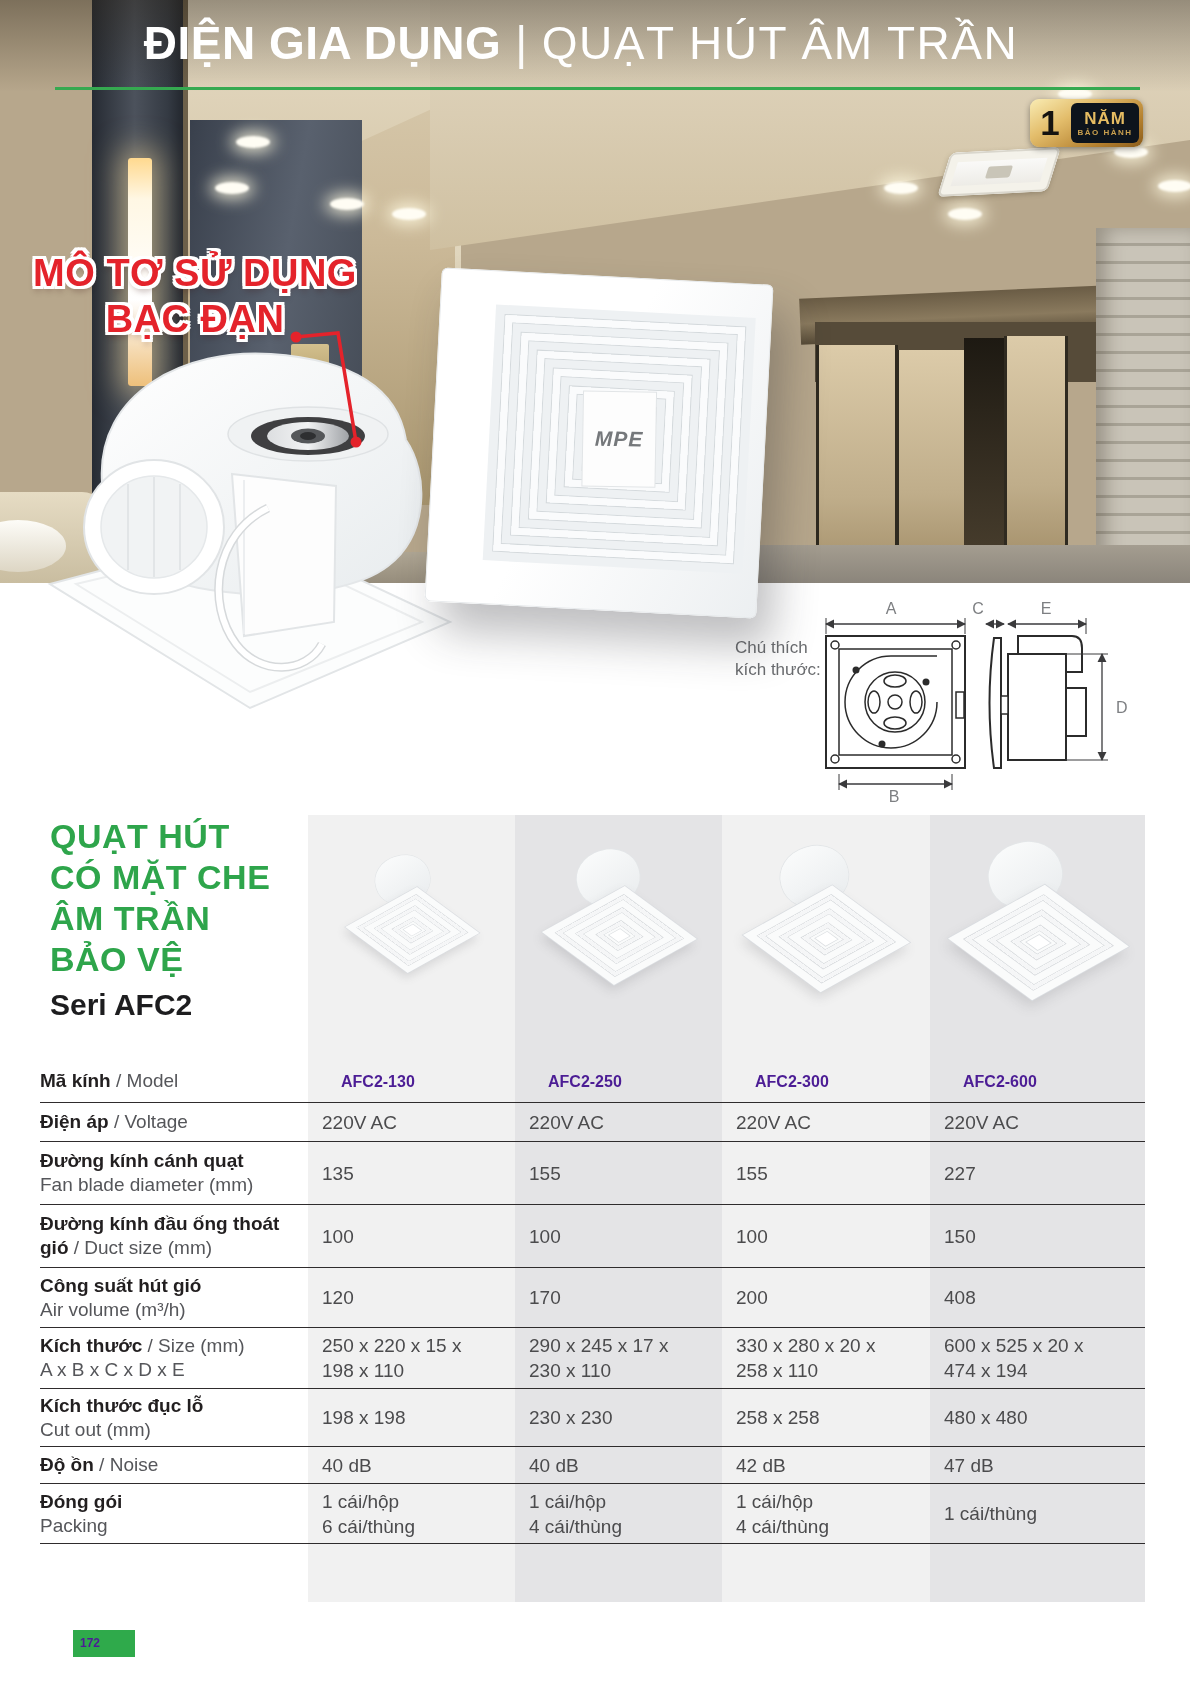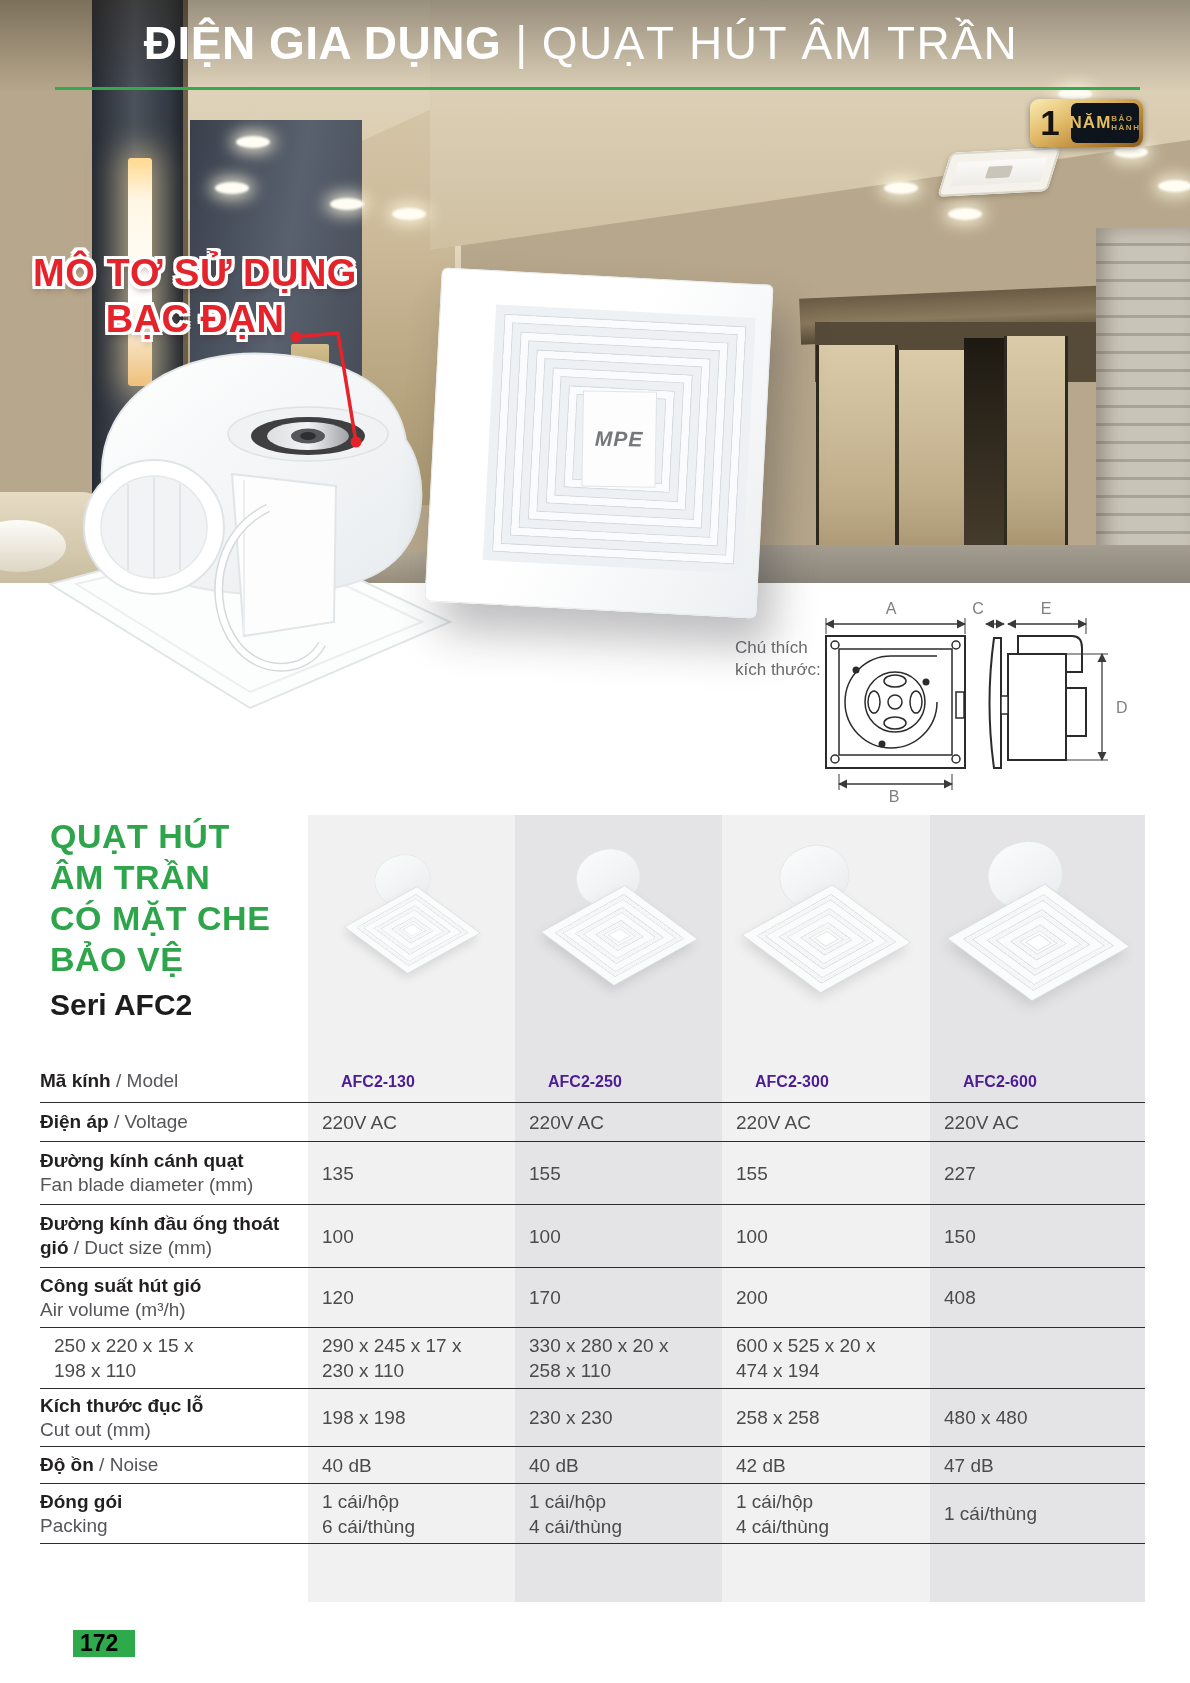--- a/index.html
+++ b/index.html
@@ -67,21 +67,21 @@
   .header-bar .sep{font-weight:200;margin:0 14px;opacity:.95;}
   .header-bar .ttl{font-weight:300;letter-spacing:1.5px;}
   .green-line{position:absolute;left:55px;top:87px;width:1085px;height:3px;background:#35a950;z-index:7;}
 
   
   .badge{position:absolute;left:1030px;top:99px;width:113px;height:48px;border-radius:9px;z-index:9;
     background:linear-gradient(150deg,#f9ecb4 0%,#e3bd6b 35%,#b37f2e 75%,#8a5c1c 100%);
     box-shadow:0 2px 6px rgba(0,0,0,.4);display:flex;align-items:center;}
   .badge-num{width:40px;text-align:center;font-size:35px;font-weight:800;color:#151310;line-height:48px;}
   .badge-right{position:absolute;right:4px;top:4px;bottom:4px;width:68px;border-radius:6px;background:#0d141c;
-    display:flex;flex-direction:row;align-items:center;justify-content:center;}
+    display:flex;flex-direction:column;align-items:center;justify-content:center;}
   .badge-year{color:#e5bc62;font-weight:800;font-size:17px;line-height:18px;letter-spacing:1px;}
   .badge-bh{color:#caa04e;font-weight:700;font-size:8px;letter-spacing:1.5px;}
 
   
   .callout{position:absolute;left:30px;top:250px;width:330px;text-align:center;z-index:6;
     color:#e4232b;font-weight:800;font-size:38px;line-height:46px;letter-spacing:.5px;
     text-shadow:-3px -3px 0 #fff,3px -3px 0 #fff,-3px 3px 0 #fff,3px 3px 0 #fff,0 -3px 0 #fff,0 3px 0 #fff,-3px 0 0 #fff,3px 0 0 #fff,0 5px 6px rgba(60,20,20,.35);}
   .callout-line{position:absolute;left:280px;top:318px;z-index:6;}
 
   
@@ -130,21 +130,21 @@
   .tlabel b{color:#221f20;font-weight:700;}
   .tcell{display:flex;flex-direction:column;justify-content:center;padding-left:14px;font-size:19px;line-height:25px;color:#4b4b4d;}
   .tcell span{display:block;}
   .trow.model .tcell{font-weight:700;font-size:16px;color:#4c1d95;margin-left:19px;}
   .trow.price .tcell{font-weight:800;font-size:20px;color:#e4232b;}
   .h42{height:42px}.h37{height:37px}.h38{height:38px}.h62{height:62px}.h59{height:59px}
   .h60{height:60px}.h57{height:57px}.h36{height:36px}.h30{height:30px}
 
   
   .pagenum{position:absolute;left:73px;top:1630px;width:62px;height:27px;background:#2faa4b;z-index:3;
-    color:#000000;font-weight:700;font-size:23px;line-height:27px;padding-left:7px;box-sizing:border-box;}
+    color:#4c1d95;font-weight:700;font-size:12px;line-height:27px;padding-left:7px;box-sizing:border-box;}
 
   svg text{font-family:"Liberation Sans","DejaVu Sans",sans-serif;}
 </style>
 </head>
 <body>
 
 <div class="page">
 
   <div class="hero">
     <div class="ph ph-wall-left"></div>
@@ -300,22 +300,22 @@
     <line x1="268" y1="32" x2="268" y2="48" stroke="#3a3a3c" stroke-width="1"></line>
     <text x="228" y="28" text-anchor="middle" font-size="16" fill="#7d7f82">E</text>
     <line x1="284" y1="68" x2="284" y2="174" stroke="#3a3a3c" stroke-width="1.3" marker-start="url(#ar)" marker-end="url(#ar)"></line>
     <line x1="248" y1="68" x2="290" y2="68" stroke="#3a3a3c" stroke-width="1"></line>
     <line x1="248" y1="174" x2="290" y2="174" stroke="#3a3a3c" stroke-width="1"></line>
     <text x="298" y="127" font-size="16" fill="#7d7f82">D</text>
   </svg>
 
   <div class="sec-title">
     <div>QUẠT HÚT</div>
+    <div>CÓ MẶT CHE</div>
     <div>ÂM TRẦN</div>
-    <div>CÓ MẶT CHE</div>
     <div>BẢO VỆ</div>
   </div>
   <div class="sec-series">Seri AFC2</div>
 
   <div class="col-bgs">
     <div class="colbg c1">
       <div class="thumb" style="transform:scale(.78)">
         <div class="t-duct"></div>
           <div class="t-iso">
             <div class="t-sq">
@@ -470,20 +470,24 @@
         </div>
       <div class="tcell">
           <span>200</span>
         </div>
       <div class="tcell">
           <span>408</span>
         </div>
     </div>
 
     <div class="trow rule h60">
+      <div class="tlabel">
+        <div class="lline"><b>Kích thước</b><span> / Size (mm)</span></div>
+        <div class="lline"><b></b><span>A x B x C x D x E</span></div>
+      </div>
       <div class="tcell">
           <span>250 x 220 x 15 x</span>
           <span>198 x 110</span>
         </div>
       <div class="tcell">
           <span>290 x 245 x 17 x</span>
           <span>230 x 110</span>
         </div>
       <div class="tcell">
           <span>330 x 280 x 20 x</span>

